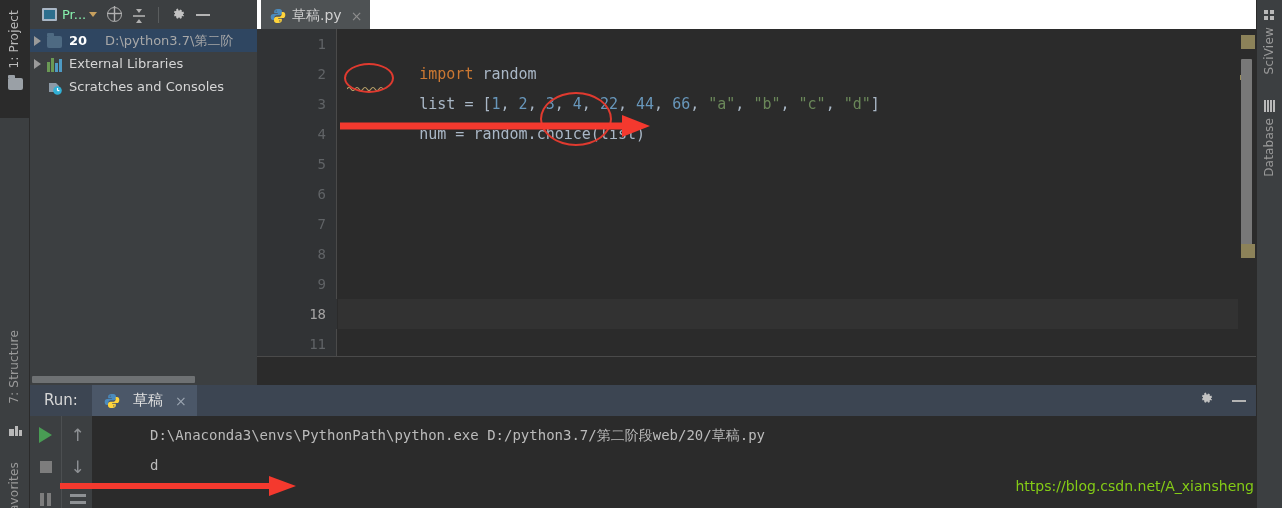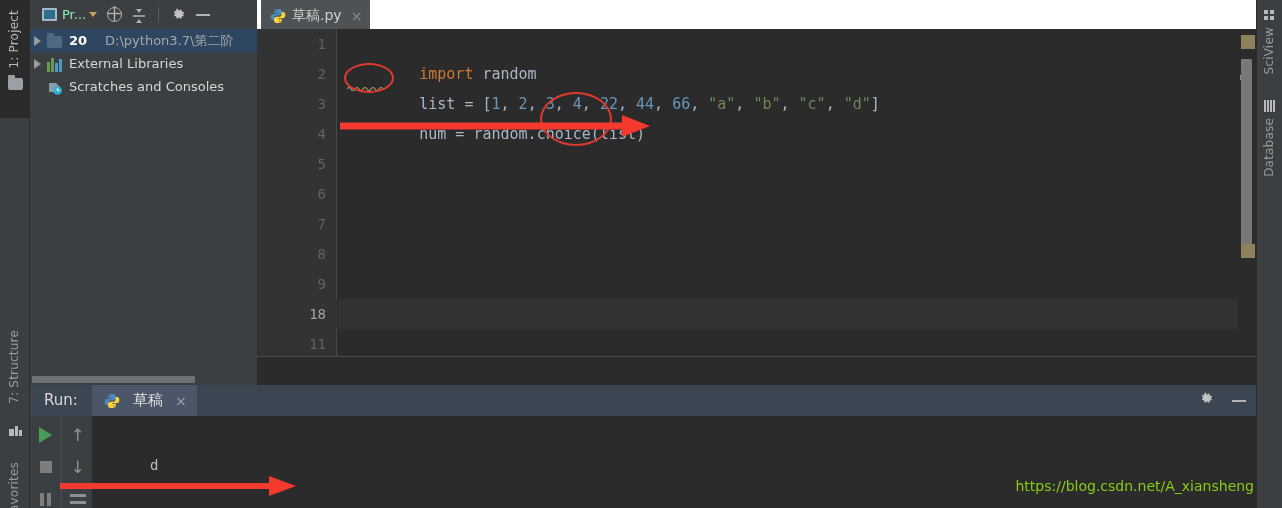--- a/index.html
+++ b/index.html
@@ -497,20 +497,21 @@
         <div class="rt-btn" style="top:68px;">
           <div class="lines-ic">
               <i></i>
               <i></i>
             </div>
         </div>
       </div>
     </div>
 
     <div class="console">
+      <div class="console-line" style="top:11px;">D:\Anaconda3\envs\PythonPath\python.exe D:/python3.7/第二阶段web/20/草稿.py</div>
       <div class="console-line" style="top:41px;">d</div>
     </div>
   </div>
 
   <svg class="annot" style="left:60px; top:473px; width:236px; height:26px;" viewBox="0 0 236 26">
     <line x1="0" y1="13" x2="212" y2="13" stroke="#f4392e" stroke-width="6"></line>
     <polygon points="209,3 236,13 209,23" fill="#f4392e"></polygon>
   </svg>
 
   <div class="watermark">https://blog.csdn.net/A_xiansheng</div>

